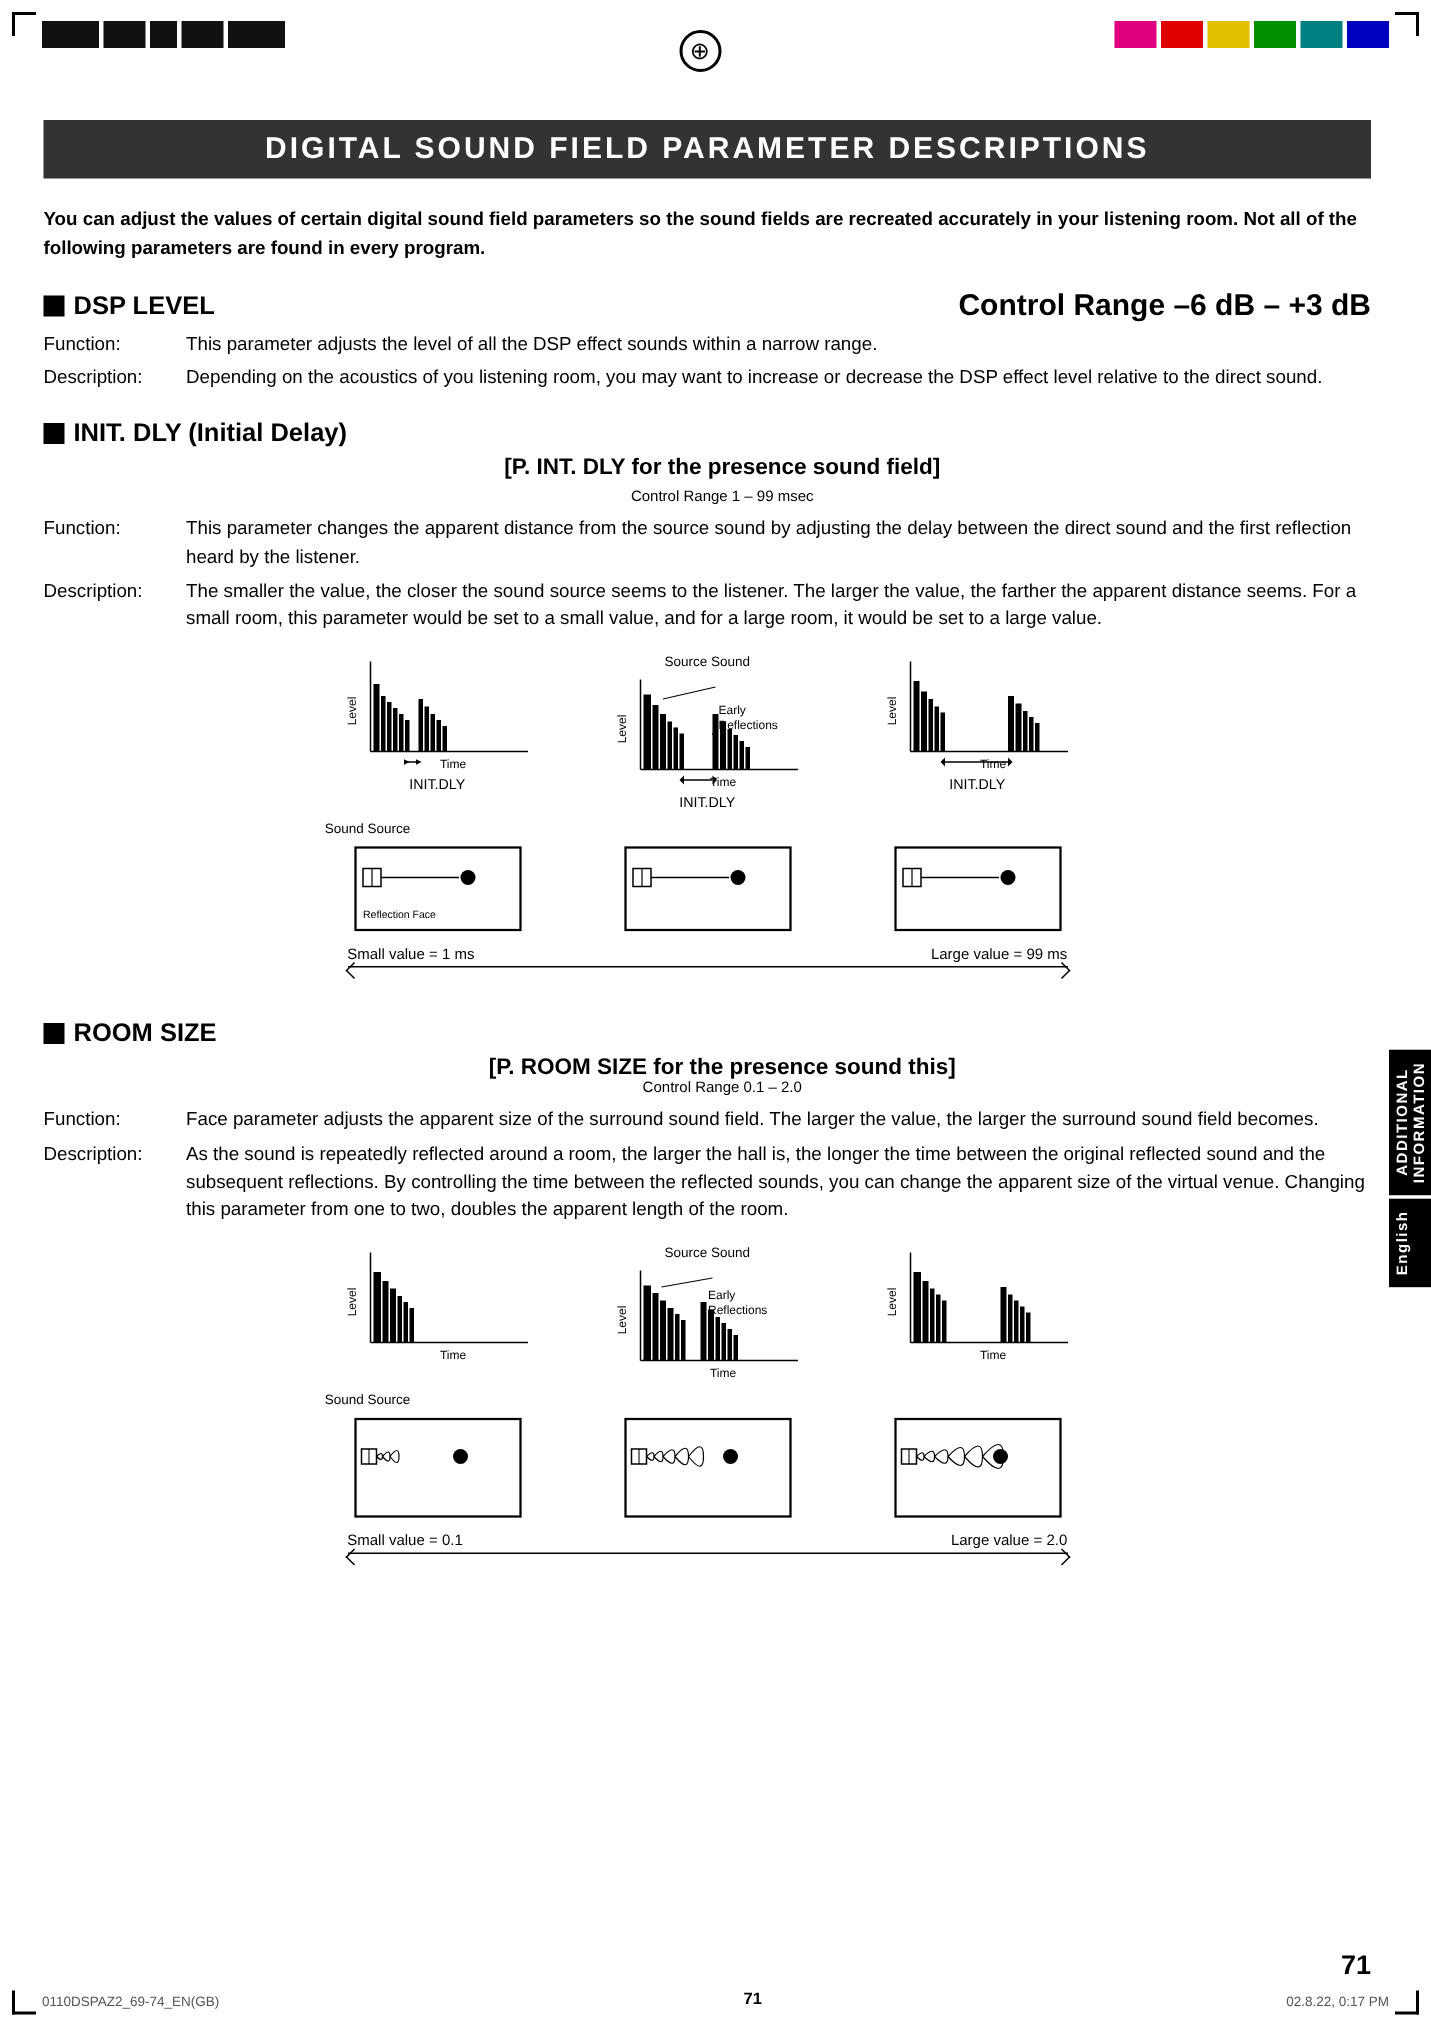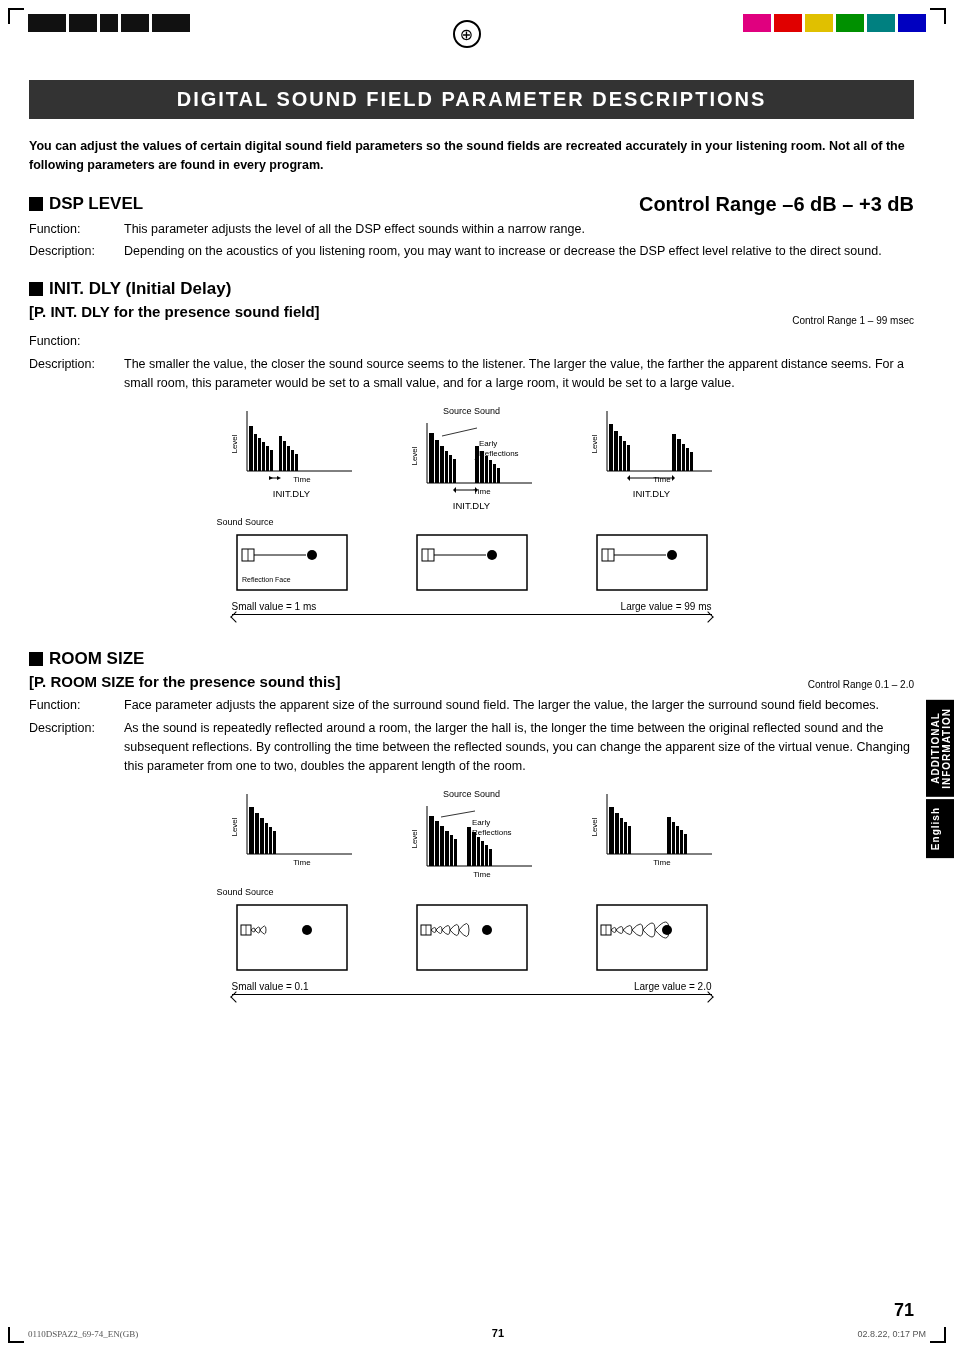--- a/index.html
+++ b/index.html
@@ -140,22 +140,24 @@
 
     .sub-title {
       font-size: 16px;
       font-weight: bold;
       margin-bottom: 6px;
       margin-left: 20px;
     }
     .sub-section-header {
       display: flex;
       justify-content: space-between;
-      align-items: flex-end;
+      align-items: center;
+      margin-left: 20px;
       margin-bottom: 6px;
+      flex-direction: column;
     }
     .sub-section-right {
       font-size: 10px;
       font-weight: normal;
     }
 
     .param-row {
       display: flex;
       margin-bottom: 4px;
       font-size: 12.5px;
@@ -216,21 +218,20 @@
       right: 0;
       display: flex;
       justify-content: space-between;
       align-items: flex-end;
       padding: 8px 28px 12px 28px;
     }
 
     .bottom-left-text {
       font-size: 9px;
       color: #555;
-      font-family: Liberation Serif, serif;
     }
 
     .bottom-center-text {
       font-size: 11px;
       font-weight: bold;
       color: #000;
     }
 
     .bottom-right-text {
       font-size: 9px;
@@ -362,20 +363,21 @@
           <span>INIT. DLY (Initial Delay)</span>
         </div>
       </div>
       <div class="sub-section-header">
         <span class="sub-title" style="margin-left:0;font-size:15px;">[P. INT. DLY for the presence sound field]</span>
         <span class="sub-section-right">Control Range 1 – 99 msec</span>
       </div>
 
       <div class="param-row">
         <span class="param-label">Function:</span>
+        <span class="param-value">This parameter changes the apparent distance from the source sound by adjusting the delay between the direct sound and the first reflection heard by the listener.</span>
       </div>
       <div class="param-row">
         <span class="param-label">Description:</span>
         <span class="param-value">The smaller the value, the closer the sound source seems to the listener. The larger the value, the farther the apparent distance seems. For a small room, this parameter would be set to a small value, and for a large room, it would be set to a large value.</span>
       </div>
     </div>
 
     <div class="diagrams-area">
       <div class="three-diagrams">
 

